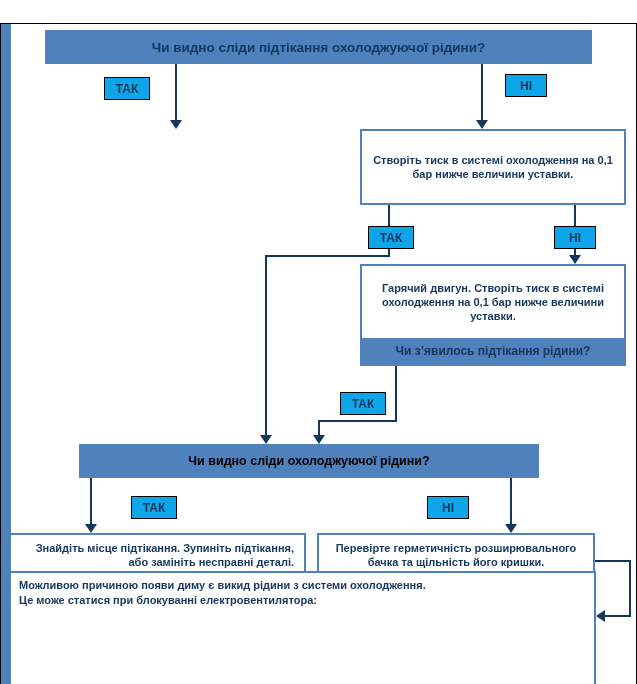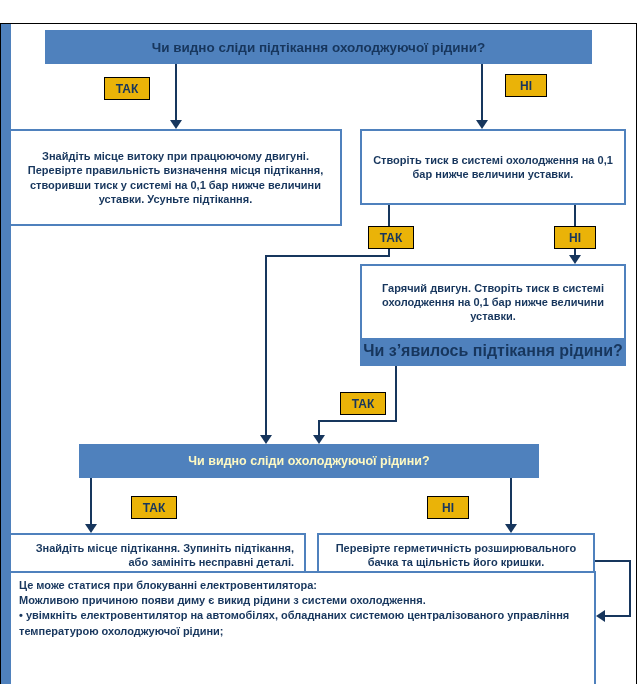--- a/index.html
+++ b/index.html
@@ -9,21 +9,21 @@
     position:relative; width:637px; height:684px;
     background:#ffffff; border:1px solid #000;
     overflow:hidden; font-weight:bold; color:#17365d;margin-top:23px;
   }
   .abs { position:absolute; }
   .blue-fill { background:#4f81bd; }
   .node { position:absolute; z-index:2; }
   .white-box { background:#fff; border:2px solid #4f81bd; }
   .center { display:flex; align-items:center; justify-content:center; text-align:center; }
   .label {
-    position:absolute; z-index:3; background:#eab308; border:1px solid #000;
+    position:absolute; z-index:3; background:#0ea5e9; border:1px solid #000;
     font-size:12px; display:flex; align-items:center; justify-content:center;
   }
   .vline,.hline { position:absolute; background:#17365d; z-index:1; }
   .vline { width:2px; }
   .hline { height:2px; }
   .arr { position:absolute; width:0; height:0; z-index:1; }
   .arr-down { border-left:6px solid transparent; border-right:6px solid transparent; border-top:9px solid #17365d; }
   .arr-left { border-top:6px solid transparent; border-bottom:6px solid transparent; border-right:9px solid #17365d; }
   .small { font-size:11px; line-height:1.3; }
 </style>
@@ -37,67 +37,65 @@
   <div class="node blue-fill center" style="left:44px; top:6px; width:547px; height:34px; font-size:13.5px;">Чи видно сліди підтікання охолоджуючої рідини?</div>
 
   <div class="vline" style="left:174px; top:40px; height:57px;"></div>
   <div class="arr arr-down" style="left:169px; top:96px;"></div>
   <div class="vline" style="left:480px; top:40px; height:57px;"></div>
   <div class="arr arr-down" style="left:475px; top:96px;"></div>
 
   <div class="label" style="left:103px; top:53px; width:46px; height:23px;">ТАК</div>
   <div class="label" style="left:504px; top:50px; width:42px; height:23px;">НІ</div>
 
-  <div class="node white-box center small" style="left:8px; top:105px; width:333px; height:97px; padding:4px 16px;">Знайдіть місце витоку при працюючому двигуні. Перевірте правильність визначення місця підтікання, створивши тиск у системі на 0,1 бар нижче величини уставки. Усуньте підтікання.</div>
 
   <div class="node white-box" style="left:359px; top:105px; width:266px; height:76px; display:flex; flex-direction:column;">
     <div class="center small" style="flex:1; padding:2px 6px;">Створіть тиск в системі охолодження на 0,1 бар нижче величини уставки.</div>
   </div>
 
   <div class="vline" style="left:387px; top:181px; height:52px;"></div>
   <div class="hline" style="left:264px; top:231px; width:125px;"></div>
   <div class="vline" style="left:264px; top:231px; height:181px;"></div>
   <div class="arr arr-down" style="left:259px; top:411px;"></div>
 
   <div class="vline" style="left:573px; top:181px; height:51px;"></div>
   <div class="arr arr-down" style="left:568px; top:231px;"></div>
 
   <div class="label" style="left:367px; top:202px; width:46px; height:23px;">ТАК</div>
   <div class="label" style="left:553px; top:202px; width:42px; height:23px;">НІ</div>
 
   <div class="node white-box" style="left:359px; top:240px; width:266px; height:102px; display:flex; flex-direction:column;">
     <div class="center small" style="flex:1; padding:2px 10px;">Гарячий двигун. Створіть тиск в системі охолодження на 0,1 бар нижче величини уставки.</div>
-    <div class="center blue-fill" style="height:26px; font-size:16px;">Чи з’явилось підтікання рідини?</div>
+    <div class="center blue-fill" style="height:26px; font-size:12px;">Чи з’явилось підтікання рідини?</div>
   </div>
 
   <div class="vline" style="left:394px; top:332px; height:66px;"></div>
   <div class="hline" style="left:317px; top:396px; width:79px;"></div>
   <div class="vline" style="left:317px; top:396px; height:16px;"></div>
   <div class="arr arr-down" style="left:312px; top:411px;"></div>
 
   <div class="label" style="left:339px; top:368px; width:46px; height:23px;">ТАК</div>
 
-  <div class="node blue-fill center" style="left:78px; top:420px; width:460px; height:34px; font-size:12.5px; color:#fef9c3;">Чи видно сліди охолоджуючої рідини?</div>
+  <div class="node blue-fill center" style="left:78px; top:420px; width:460px; height:34px; font-size:12.5px; color:#000000;">Чи видно сліди охолоджуючої рідини?</div>
 
   <div class="vline" style="left:89px; top:454px; height:47px;"></div>
   <div class="arr arr-down" style="left:84px; top:500px;"></div>
   <div class="vline" style="left:509px; top:454px; height:47px;"></div>
   <div class="arr arr-down" style="left:504px; top:500px;"></div>
 
   <div class="label" style="left:130px; top:472px; width:46px; height:23px;">ТАК</div>
   <div class="label" style="left:426px; top:472px; width:42px; height:23px;">НІ</div>
 
   <div class="node white-box center small" style="left:8px; top:509px; width:297px; height:50px; padding:3px 10px; align-items:flex-start; padding-top:6px;text-align:right;">Знайдіть місце підтікання. Зупиніть підтікання, або замініть несправні деталі.</div>
 
   <div class="node white-box center small" style="left:316px; top:509px; width:278px; height:50px; padding:19px 10px; align-items:flex-start; padding-top:6px;">Перевірте герметичність розширювального бачка та щільність його кришки.</div>
 
   <div class="hline" style="left:594px; top:536px; width:36px;"></div>
   <div class="vline" style="left:628px; top:536px; height:57px;"></div>
   <div class="hline" style="left:604px; top:591px; width:26px;"></div>
   <div class="arr arr-left" style="left:595px; top:586px;"></div>
 
   <div class="node white-box" style="left:8px; top:547px; width:587px; height:130px; z-index:4; padding:5px 8px; font-size:11px; line-height:1.38;">
+    <div>Можливою причиною появи диму є викид рідини з системи охолодження.</div>
     <div>Це може статися при блокуванні  електровентилятора:</div>
-    <div>Можливою причиною появи диму є викид рідини з системи охолодження.</div>
-    <div>• увімкніть електровентилятор  на автомобілях, обладнаних системою централізованого управління температурою  охолоджуючої рідини;</div>
   </div>
 
 </div>
 
 </body></html>

